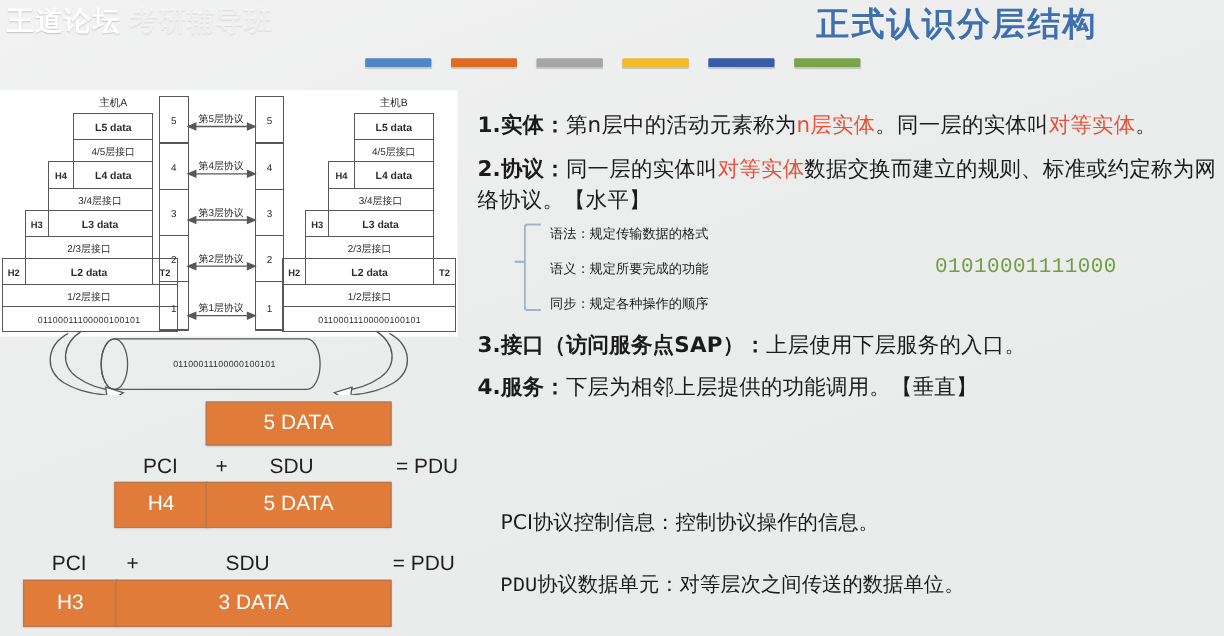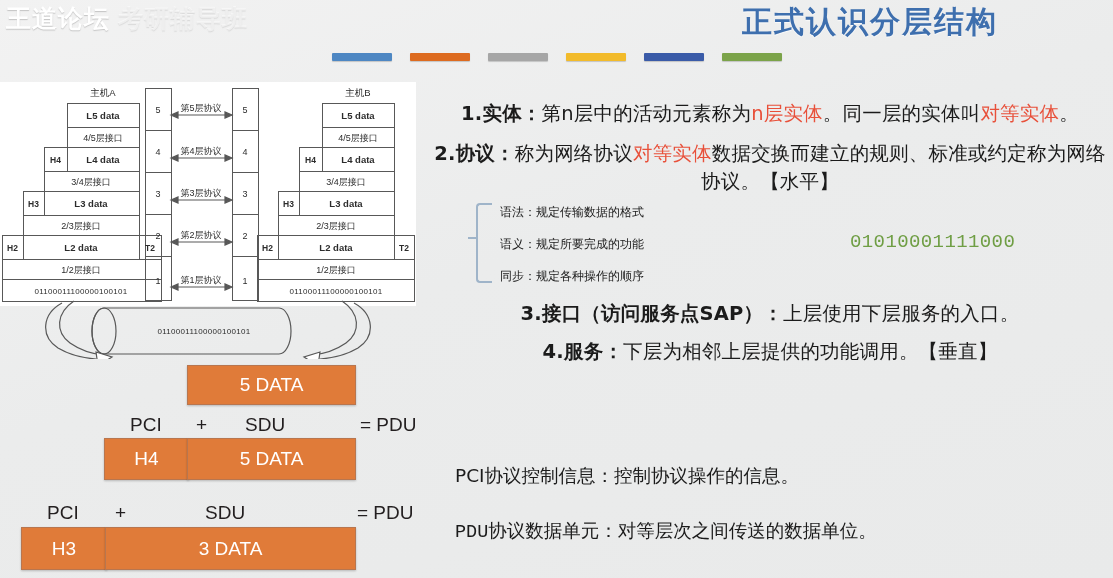--- a/index.html
+++ b/index.html
@@ -35,21 +35,21 @@
 
   
   .pdu-area{position:absolute;left:0;top:360px;width:430px;height:218px;}
   .ob{position:absolute;background:#e07b39;border:1px solid #b8764f;
     box-shadow:0 1px 2px rgba(0,0,0,.22);
     color:#fff;font-size:19px;display:flex;align-items:center;justify-content:center;
     font-family:"Liberation Sans",sans-serif;}
   .lbl-row{position:absolute;color:#231f20;font-size:19px;font-family:"Liberation Sans",sans-serif;}
 
   
-  .rt{position:absolute;color:#1b1b1b;font-family:"DejaVu Sans","Liberation Sans",sans-serif;text-align:center;}
+  .rt{position:absolute;color:#1b1b1b;font-family:"DejaVu Sans","Liberation Sans",sans-serif;}
   .num-line{font-size:19.5px;line-height:28px;letter-spacing:.2px;}
   .num-line b{font-weight:bold;}
   .red{color:#e8503a;}
   .sub-line{font-size:12px;line-height:30px;color:#1b1b1b;}
   .binary-green{color:#6f9e44;font-size:19px;font-family:Liberation Mono, monospace;letter-spacing:.4px;}
   .brace{position:absolute;left:476px;top:203px;width:14px;height:76px;
     border:2px solid #9fb4c9;border-right:none;border-radius:4px 0 0 4px;}
   .brace-nub{position:absolute;left:468px;top:237px;width:9px;height:2px;background:#9fb4c9;}
   .foot-line{font-size:18.5px;line-height:30px;}
 </style>
@@ -223,21 +223,21 @@
 
     <div class="ob" style="left:21px;top:167px;width:84px;height:41px;">H3</div>
     <div class="ob" style="left:105px;top:167px;width:249px;height:41px;">3 DATA</div>
   </div>
 
   <div class="rt num-line" style="left:434px;top:100px;width:672px;">
     <b><span>1.</span><span>实体</span><span>：</span></b><span>第n层中的活动元素称为</span><span class="red">n层实体</span><span>。同一层的实体叫</span><span class="red">对等实体</span><span>。</span>
   </div>
 
   <div class="rt num-line" style="left:434px;top:140px;width:672px;">
-    <b><span>2.</span><span>协议</span><span>：</span></b><span>称为网络协议</span><span class="red">对等实体</span><span>数据交换而建立的规则、标准或约定</span><span>称为网络协议。【水平】</span>
+    <b><span>2.</span><span>协议</span><span>：</span></b><span>同一层的实体叫</span><span class="red">对等实体</span><span>数据交换而建立的规则、标准或约定</span><span>称为网络协议。【水平】</span>
   </div>
 
   <div class="brace"></div>
   <div class="brace-nub"></div>
 
   <div class="rt sub-line" style="left:500px;top:197px;">语法：规定传输数据的格式</div>
   <div class="rt sub-line" style="left:500px;top:229px;">语义：规定所要完成的功能</div>
   <div class="rt sub-line" style="left:500px;top:261px;">同步：规定各种操作的顺序</div>
   <div class="rt binary-green" style="left:850px;top:231px;">01010001111000</div>
 

